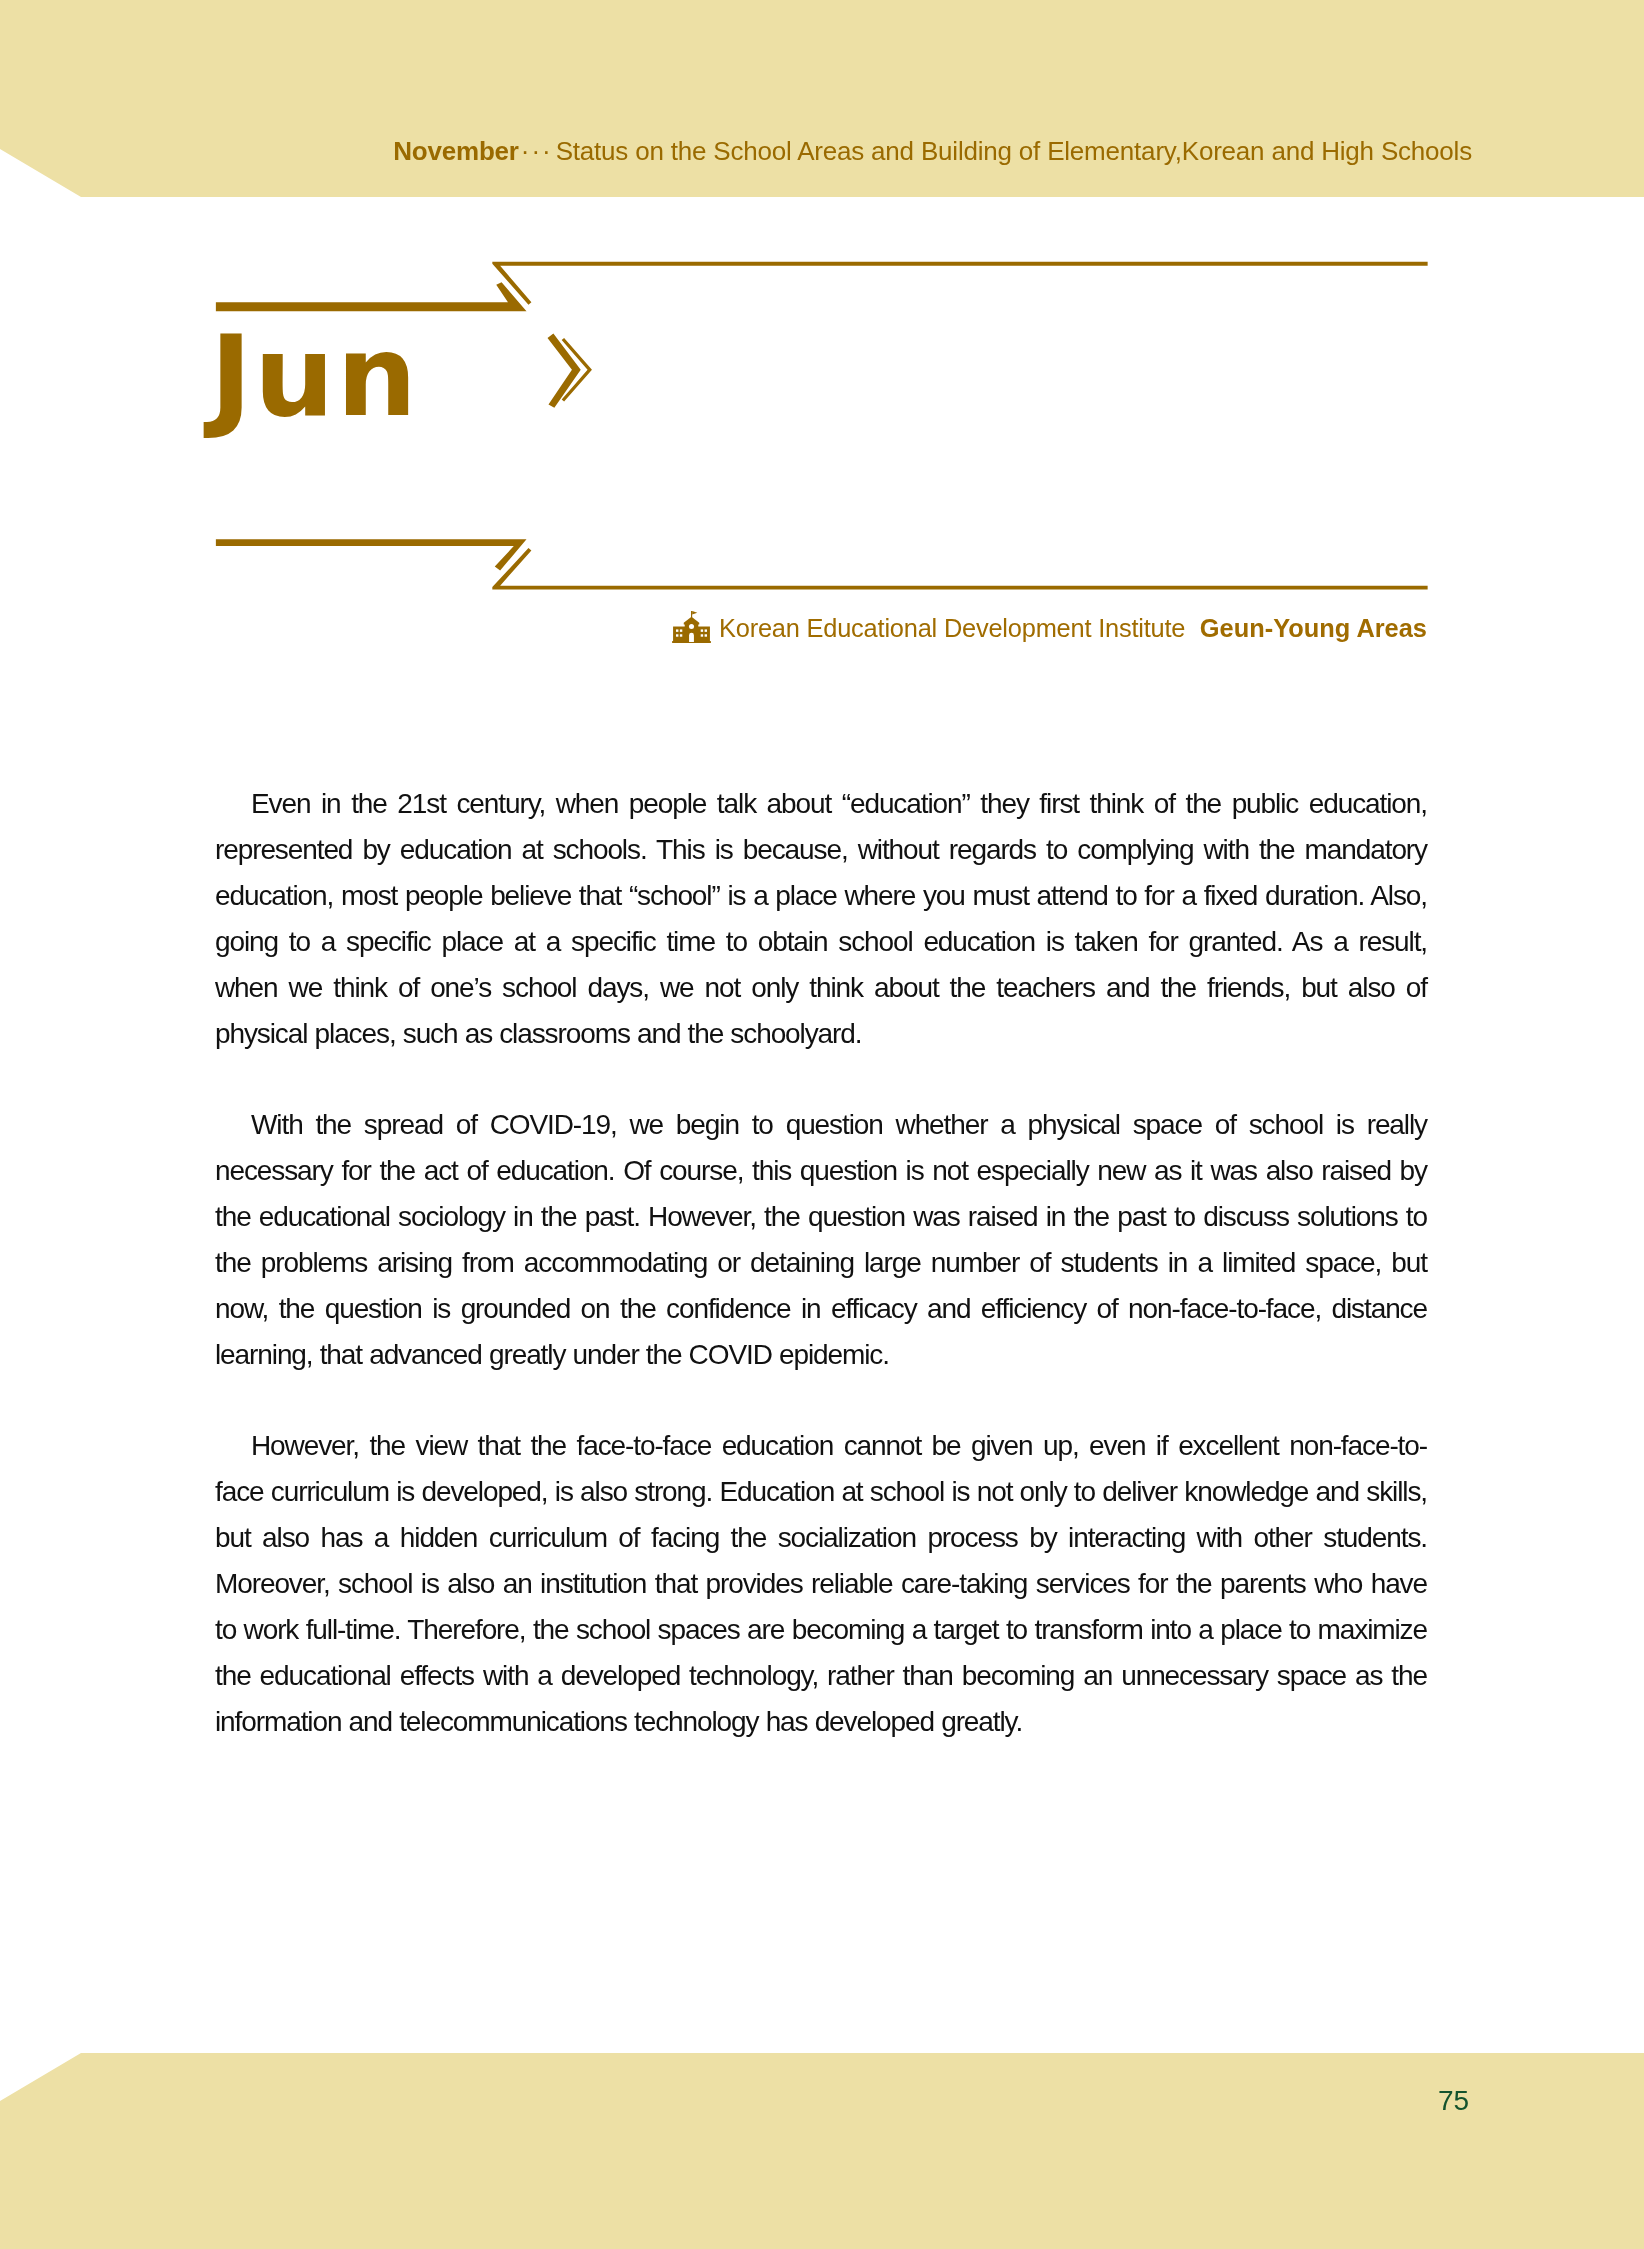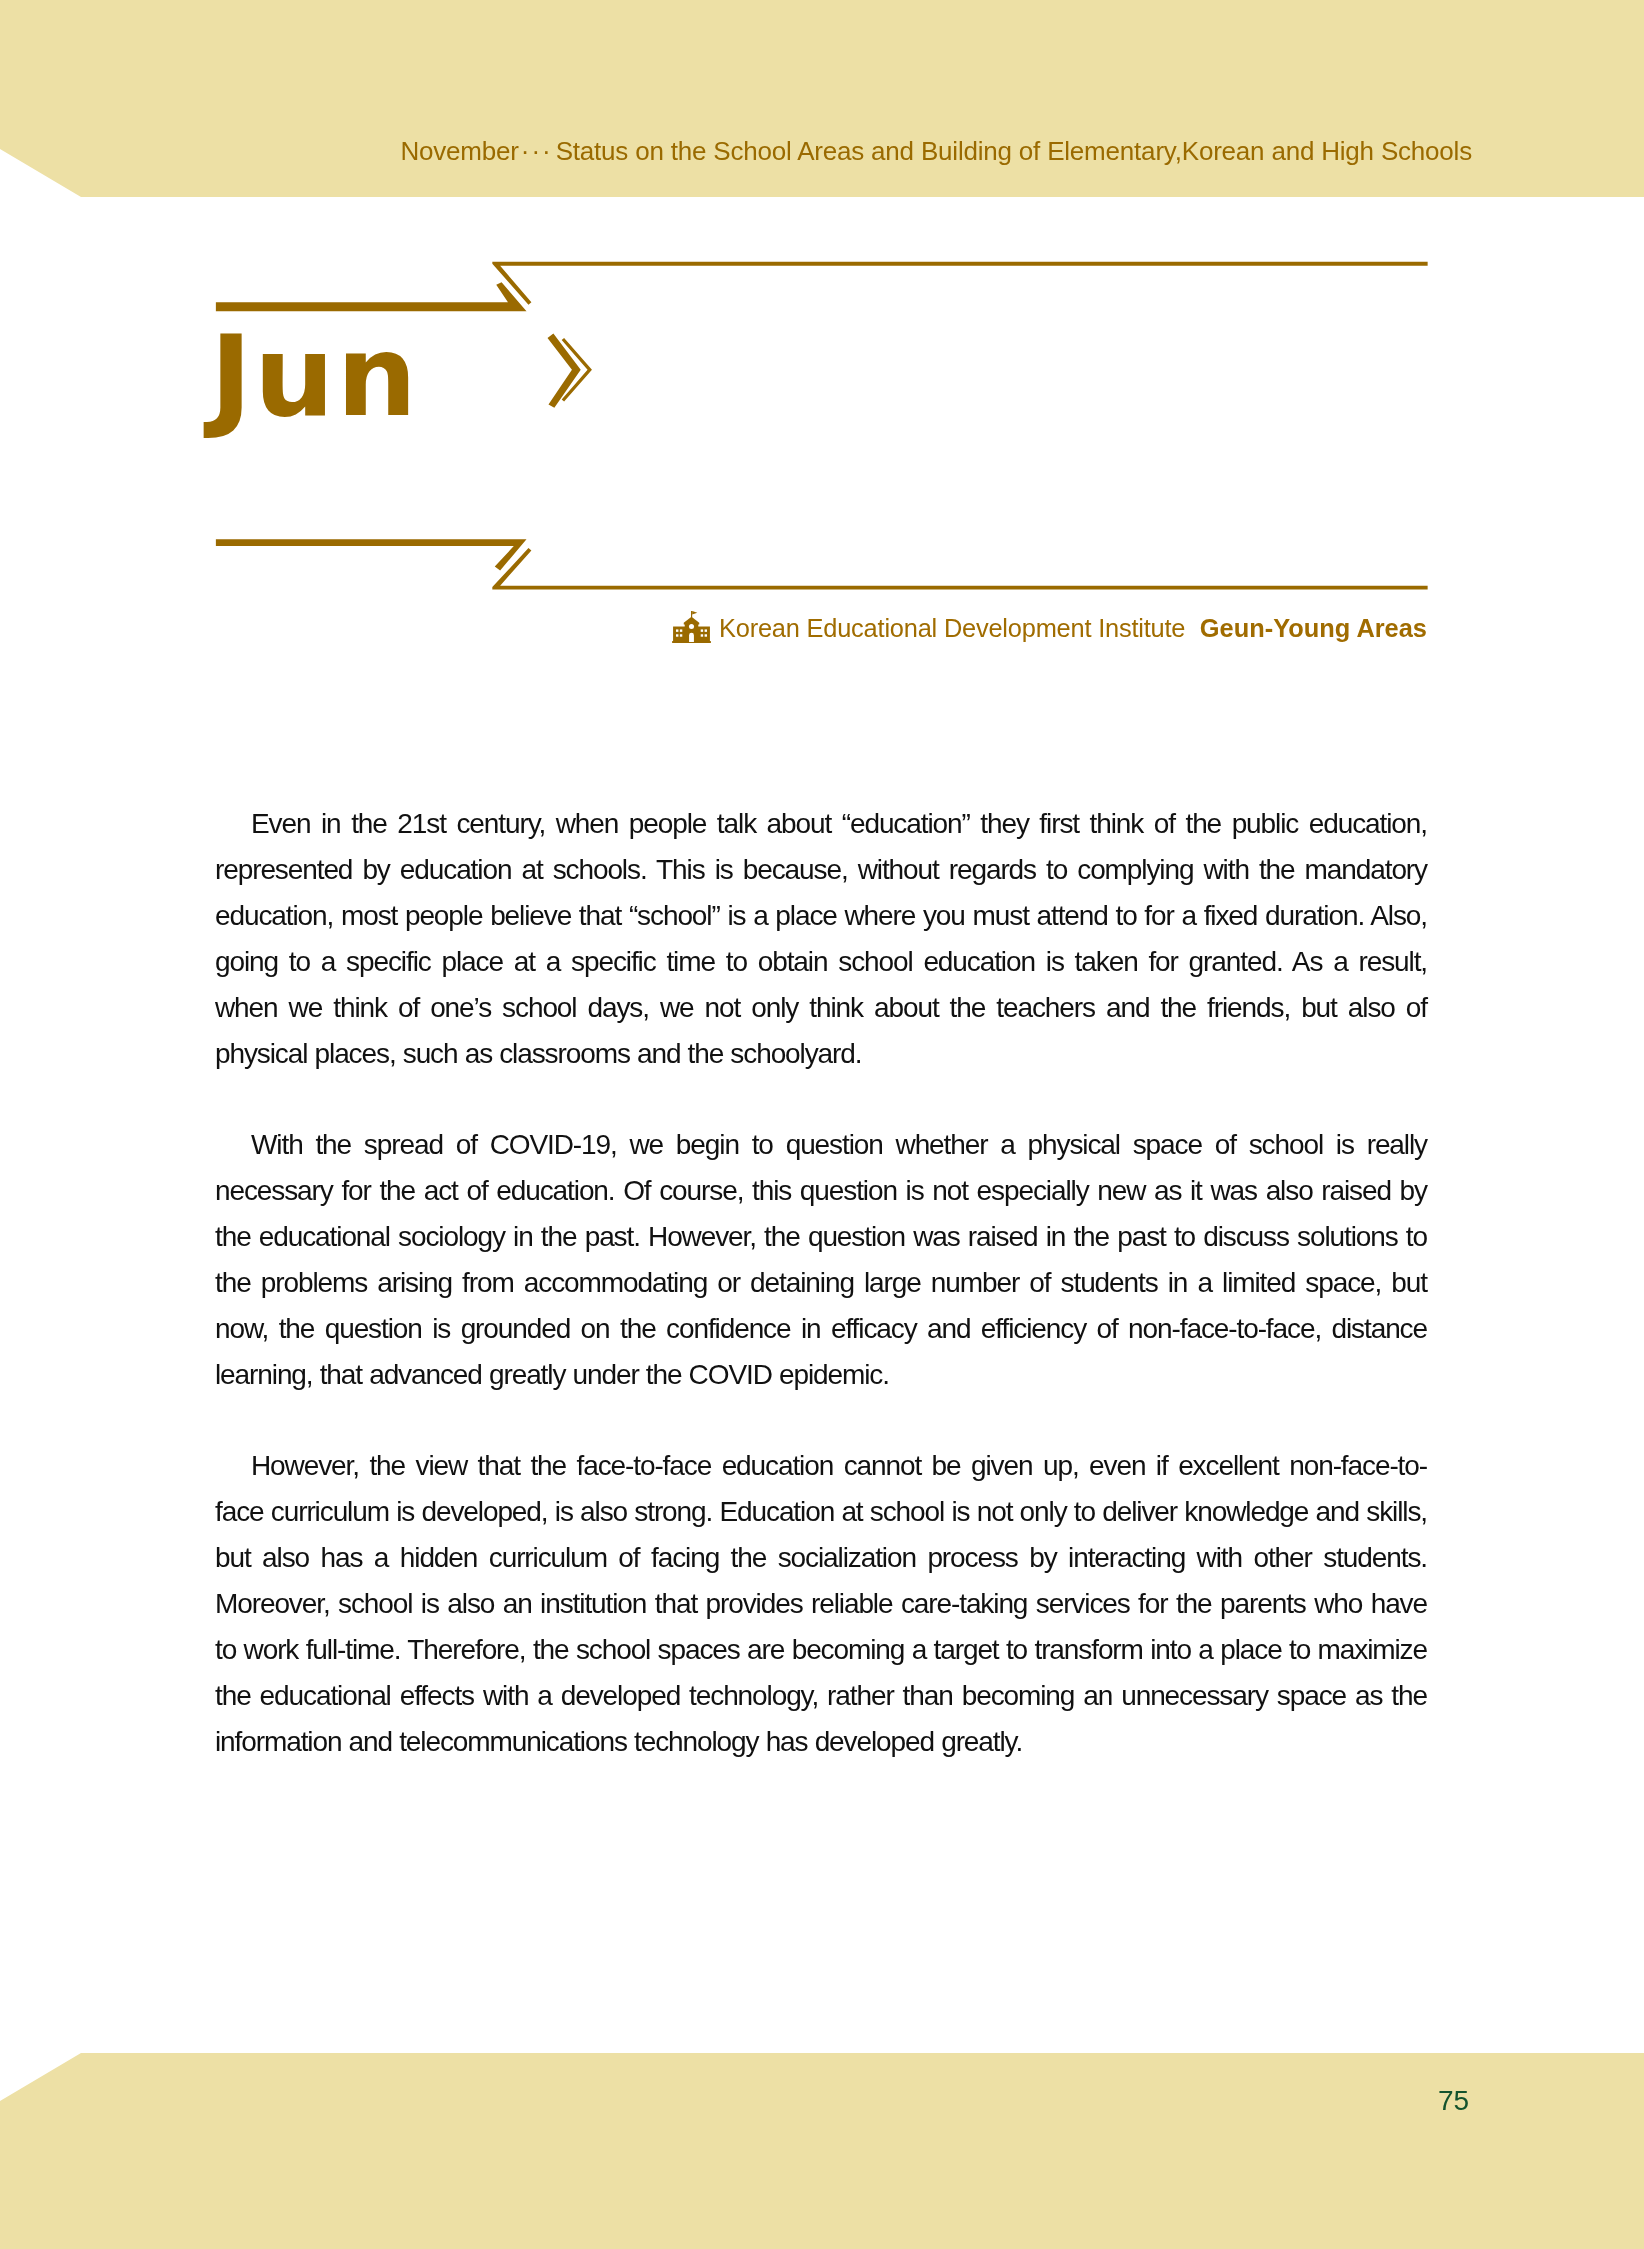--- a/index.html
+++ b/index.html
@@ -15,21 +15,21 @@
   }
   .band-bottom {
     top: 2053px; height: 197px;
     clip-path: polygon(81px 0, 100% 0, 100% 100%, 0 100%, 0 48px);
   }
   .running-head {
     position: absolute; right: 172px; top: 136px;
     font-size: 26px; color: #9a6a00; white-space: nowrap;
     letter-spacing: -0.2px;
   }
-  .running-head .month { font-weight: normal; }
+  .running-head .month { font-weight: bold; }
   .running-head .dots { margin: 0 2.9px 0 2px; letter-spacing: 2px; }
 
   .deco { position: absolute; left: 0; top: 0; }
 
   .nov {
     position: absolute; left: 210px; top: 320px;
     font-size: 113px; font-weight: bold; color: #9a6a00;
     line-height: 1; letter-spacing: 2px;
     font-family: "DejaVu Sans", sans-serif;
   }
@@ -46,21 +46,21 @@
     font-size: 25.4px; color: #a06c00; white-space: nowrap;
   }
   .byline .org { font-weight: normal; letter-spacing: -0.2px; }
   .byline .author { font-weight: bold; margin-left: 6.8px; }
   .school-icon { width: 39px; height: 32px; display: inline-block; }
 
   .body-text {
     position: absolute; left: 215px; top: 781px; width: 1212px;
     font-family: "Liberation Sans Narrow", "Liberation Sans", sans-serif;
     font-size: 28px; line-height: 46px; color: #111111;
-    text-align: justify; letter-spacing: -1.1px; word-spacing: 0.5px; margin-top: 20px;
+    text-align: justify; letter-spacing: -1.1px; word-spacing: 0.5px;
   }
   .body-text p { margin: 0 0 45px 0; text-indent: 36px; }
 
   .page-num {
     position: absolute; left: 1438px; top: 2085px;
     font-size: 28px; font-weight: normal; color: #14532d;
   }
 </style>
 </head>
 <body>

